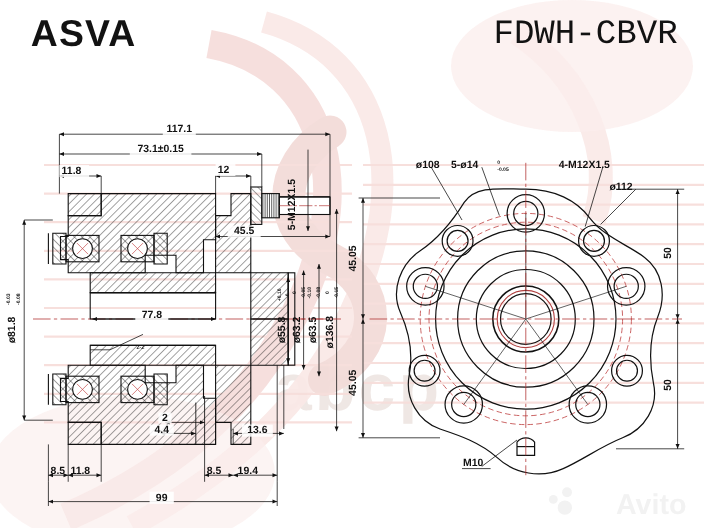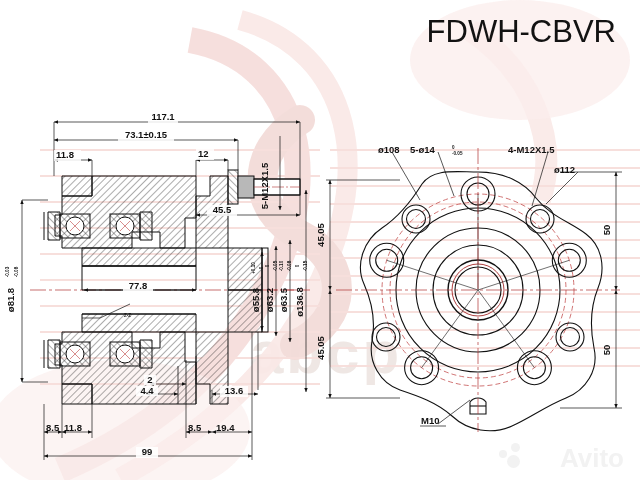--- a/index.html
+++ b/index.html
@@ -14,21 +14,21 @@
   
   .hdr{position:absolute;top:0;left:0;width:640px;height:62px;z-index:40;}
   .brand{
     position:absolute;left:28px;top:12px;
     font-size:34px;font-weight:700;letter-spacing:1px;color:#121212;
     font-family:"Liberation Sans", sans-serif;
   }
   .partno{
     position:absolute;right:24px;top:14px;
     font-size:31px;font-weight:400;letter-spacing:0px;color:#121212;
-    font-family:Liberation Sans, sans-serif;
+    font-family:Liberation Mono, monospace;
   }
 
   
   .wm{position:absolute;inset:0;z-index:1;pointer-events:none;}
   .wm-avito{
     position:absolute;right:16px;bottom:6px;
     font-size:26px;font-weight:700;color:#f2f2f2;letter-spacing:0px;
     font-family:"Liberation Sans", sans-serif;
   }
   .wm-dot{
@@ -121,20 +121,21 @@
         <line x1="40" y1="280" x2="320" y2="280"></line>
         <line x1="40" y1="306" x2="320" y2="306"></line>
         <line x1="40" y1="332" x2="320" y2="332"></line>
         <line x1="40" y1="358" x2="320" y2="358"></line>
         <line x1="40" y1="384" x2="320" y2="384"></line>
       </g>
     </g>
   </svg>
 
   <div class="hdr">
+    <div class="brand">ASVA</div>
     <div class="partno">FDWH-CBVR</div>
   </div>
 
   <svg id="dwg" class="layer" viewBox="0 0 640 480">
     <defs>
       <pattern id="hatchR" width="5" height="5" patternTransform="rotate(45)" patternUnits="userSpaceOnUse">
         <line x1="0" y1="0" x2="0" y2="5" stroke="#111" stroke-width="0.7"></line>
       </pattern>
       <pattern id="hatchL" width="5" height="5" patternTransform="rotate(-45)" patternUnits="userSpaceOnUse">
         <line x1="0" y1="0" x2="0" y2="5" stroke="#111" stroke-width="0.7"></line>

